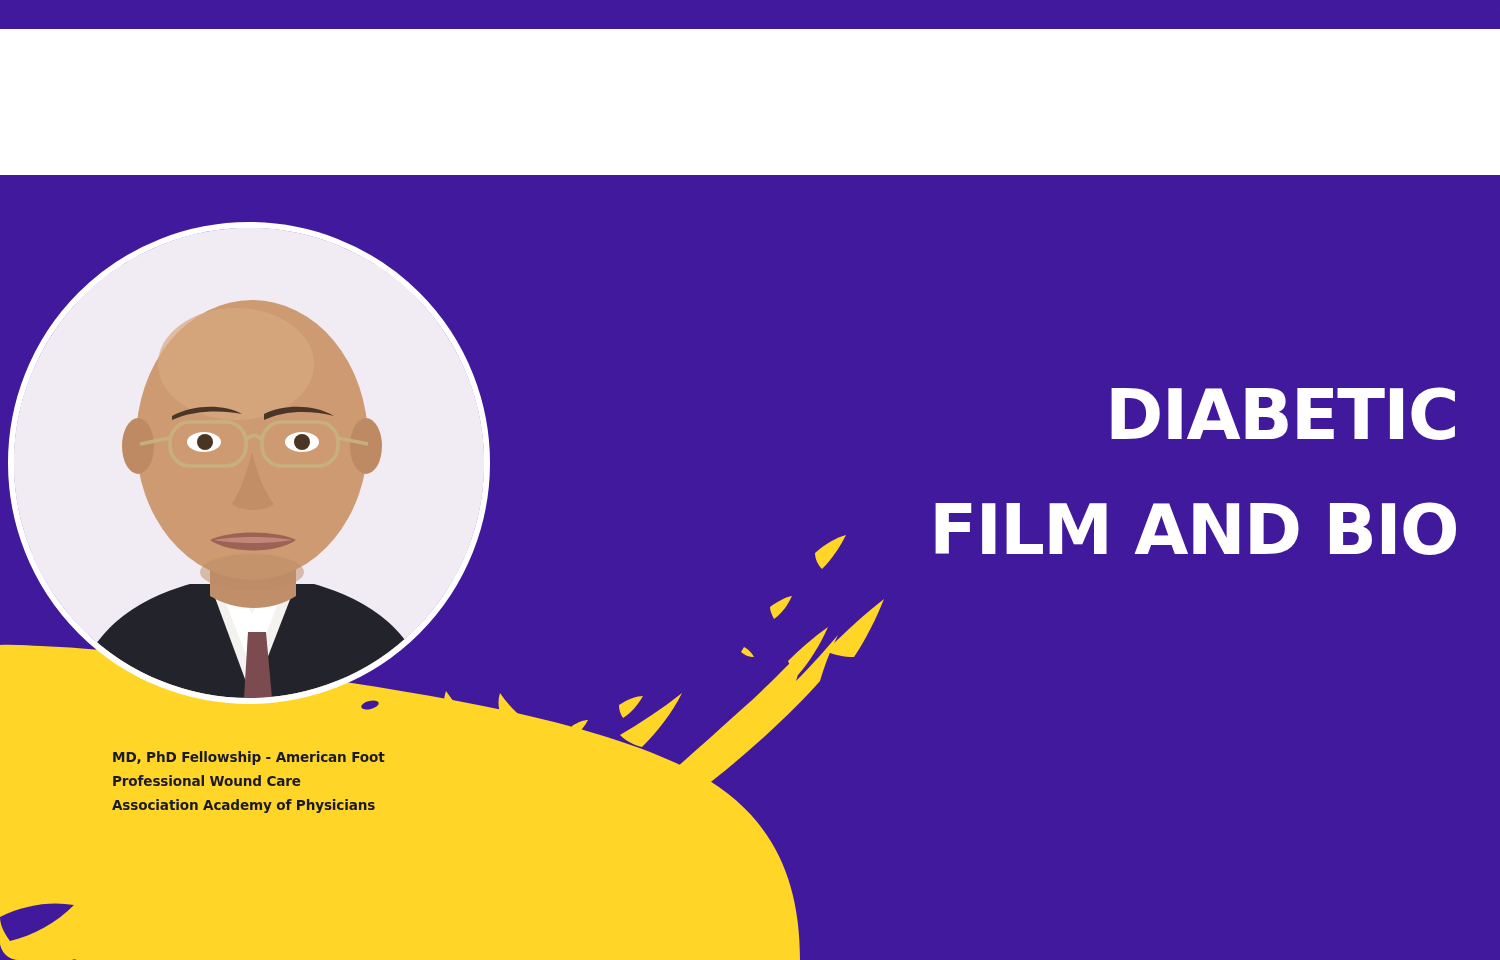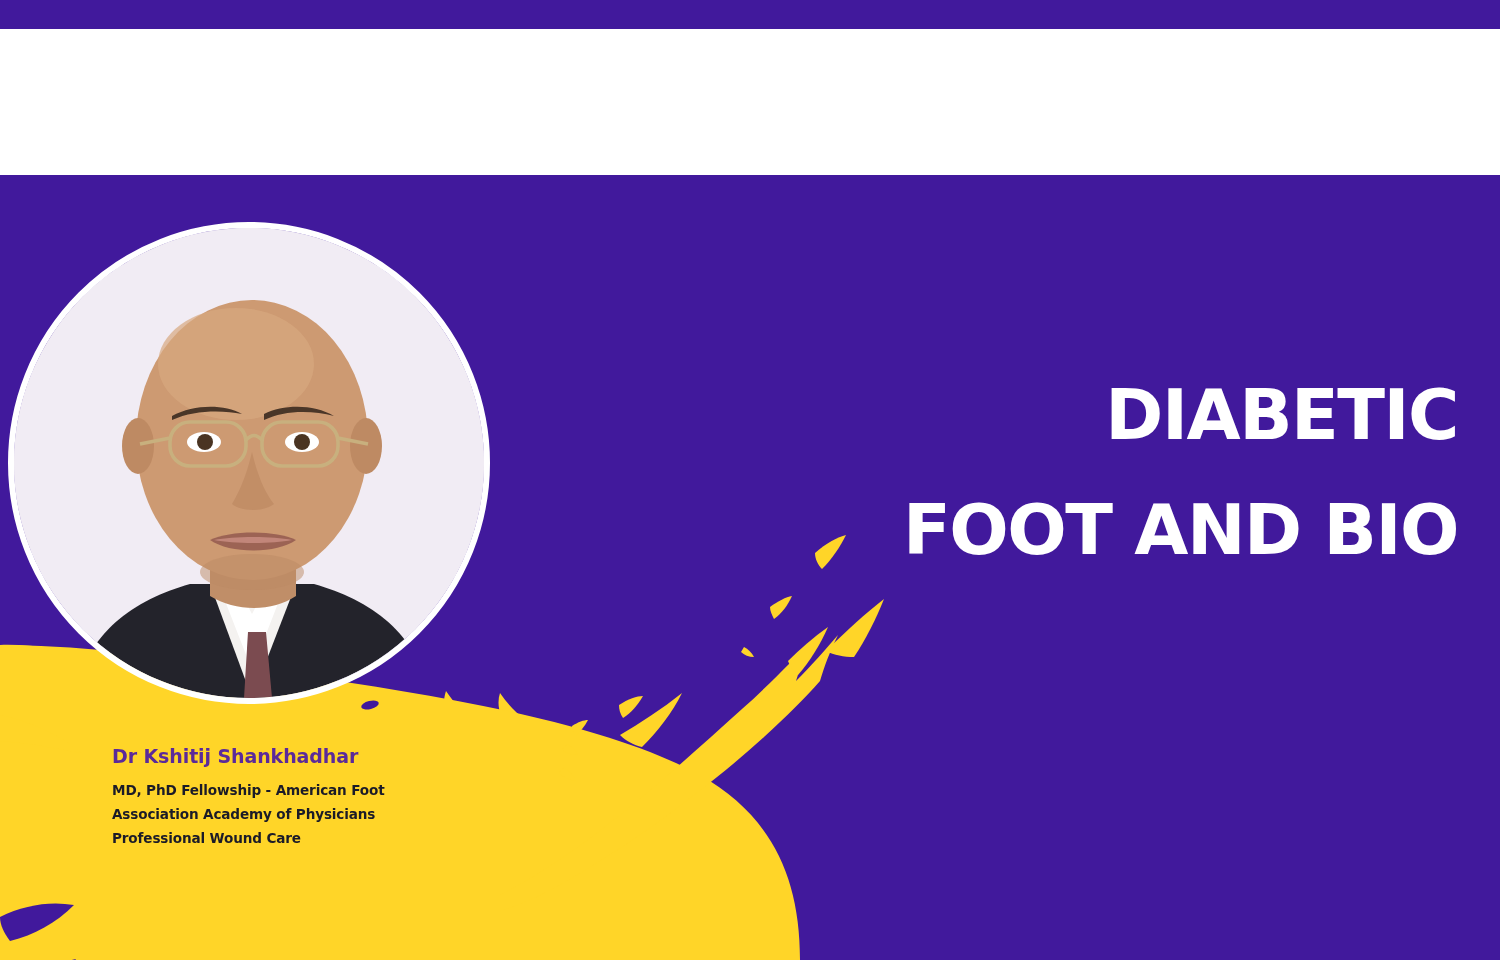--- a/index.html
+++ b/index.html
@@ -2,21 +2,21 @@
 <html><head>
 <meta charset="utf-8">
 <style>
   html,body{margin:0;padding:0;}
   body{
     width:1500px;height:960px;overflow:hidden;
     background:#41199C;
     font-family:"Liberation Sans",sans-serif;
     position:relative;
   }
-  .stage{position:absolute;inset:0;width:1500px;height:960px;overflow:hidden;background:#41199C;}
+  .stage{position:absolute;inset:0;width:1500px;height:960px;overflow:hidden;background:#41199C;border-radius:19px;}
 
   
   .topbar{position:absolute;left:0;top:0;width:1500px;height:29px;background:#41199C;z-index:30;}
 
   
   .header{position:absolute;left:0;top:29px;width:1500px;height:146px;background:#FFFFFF;z-index:29;}
 
   
   .bok{position:absolute;left:48px;top:55px;width:230px;height:92px;}
   .bok-row1{position:relative;height:42px;}
@@ -257,25 +257,24 @@
         <path d="M200,312 C 220,308 258,308 278,312 C 258,316 220,316 200,312 Z" fill="#C2867A"></path>
 
         <ellipse cx="238" cy="344" rx="52" ry="18" fill="#BC8A64" opacity="0.5"></ellipse>
       </svg>
     </div>
     <div class="portrait-ring"></div>
   </div>
 
   <div class="title">
     <div>DIABETIC</div>
-    <div>FOOT AND BIO</div>
+    <div>FILM AND BIO</div>
   </div>
 
   <div class="speaker">
-    <div class="speaker-name">Dr Kshitij Shankhadhar</div>
     <div class="speaker-cred">
       <div>MD, PhD Fellowship - American Foot</div>
+      <div>Professional Wound Care</div>
       <div>Association Academy of Physicians</div>
-      <div>Professional Wound Care</div>
     </div>
   </div>
 
 </div>
 
 </body></html>

